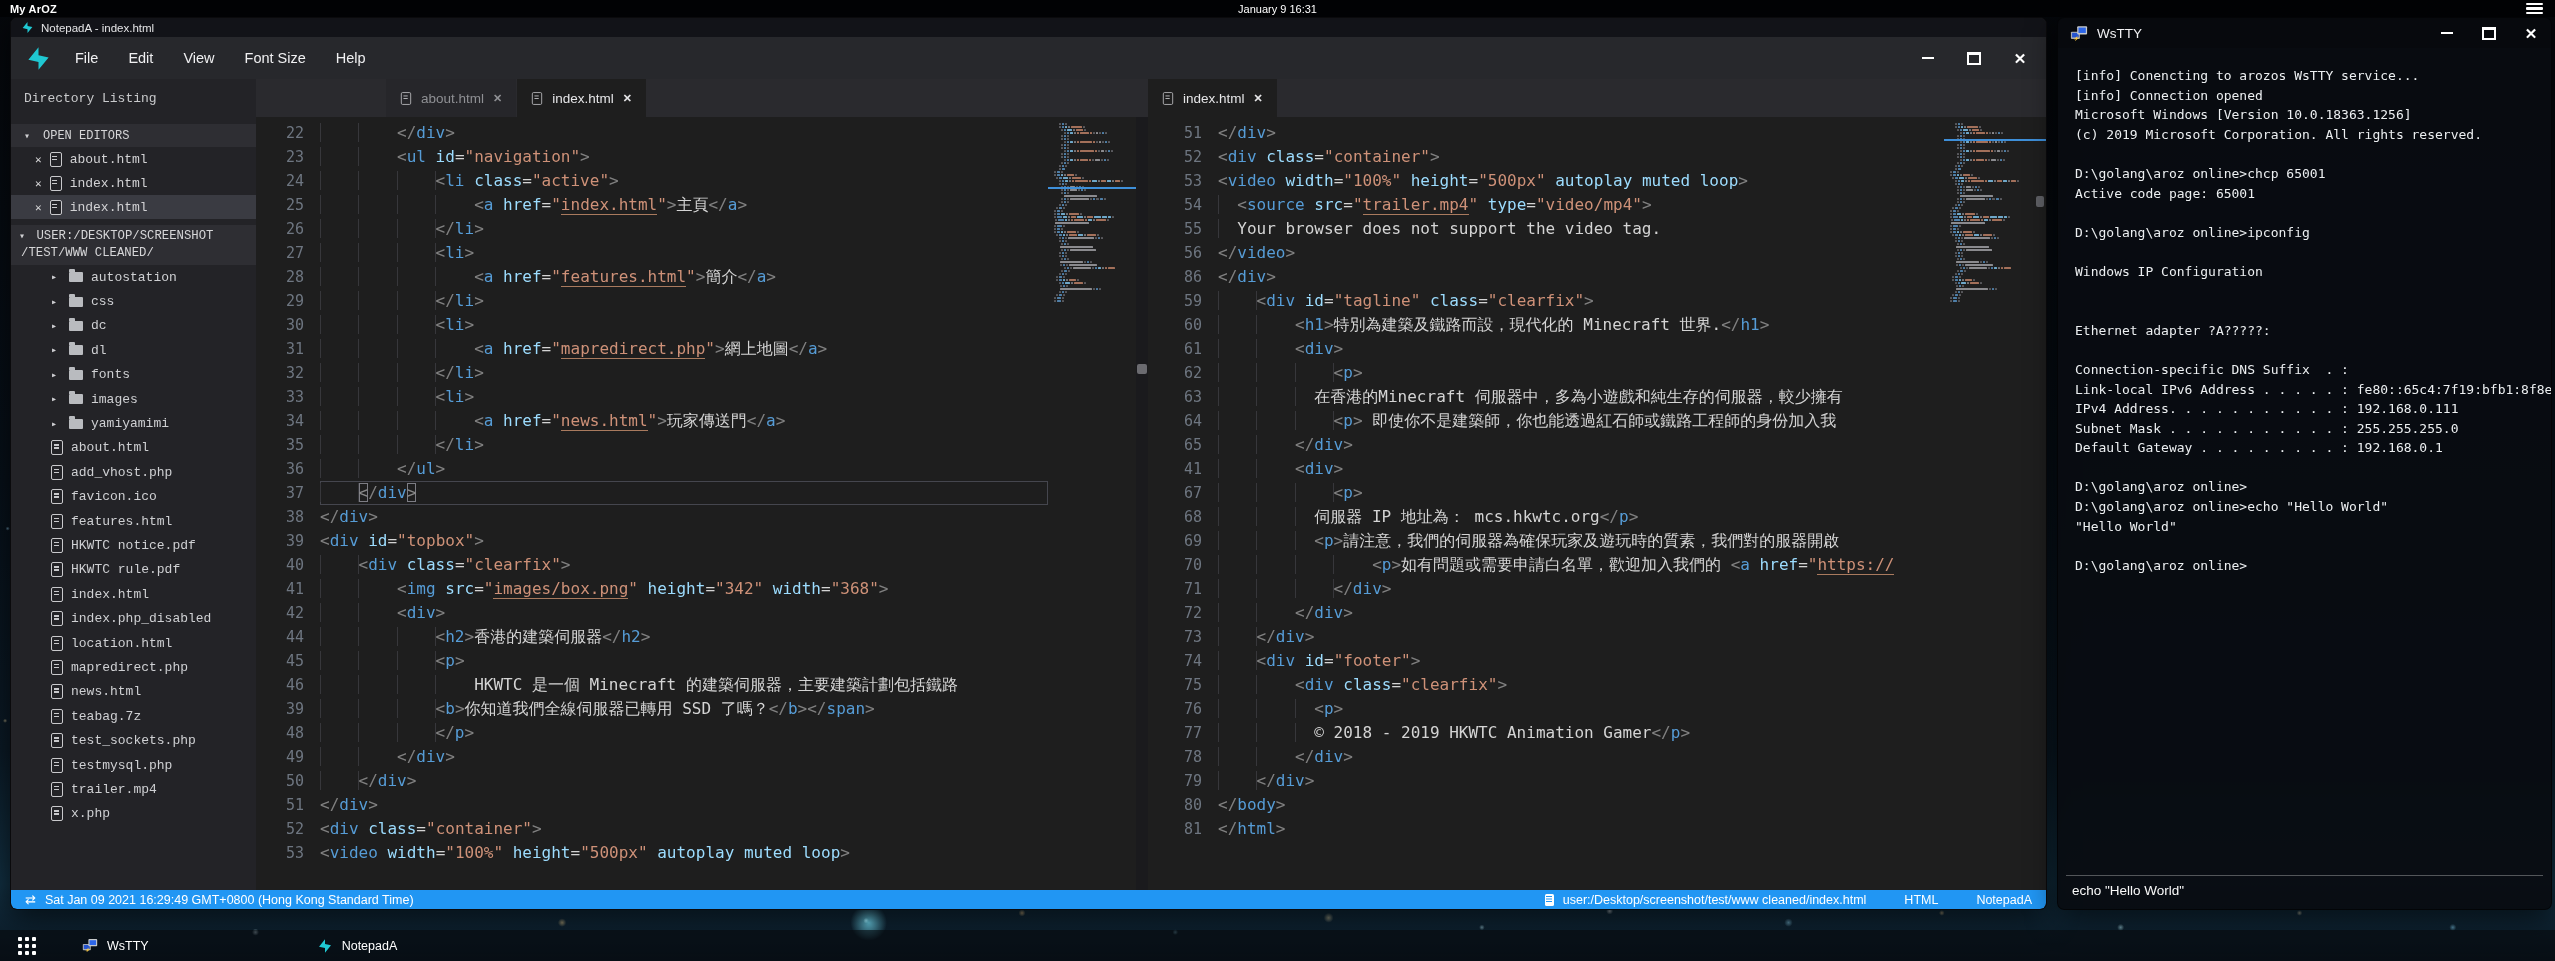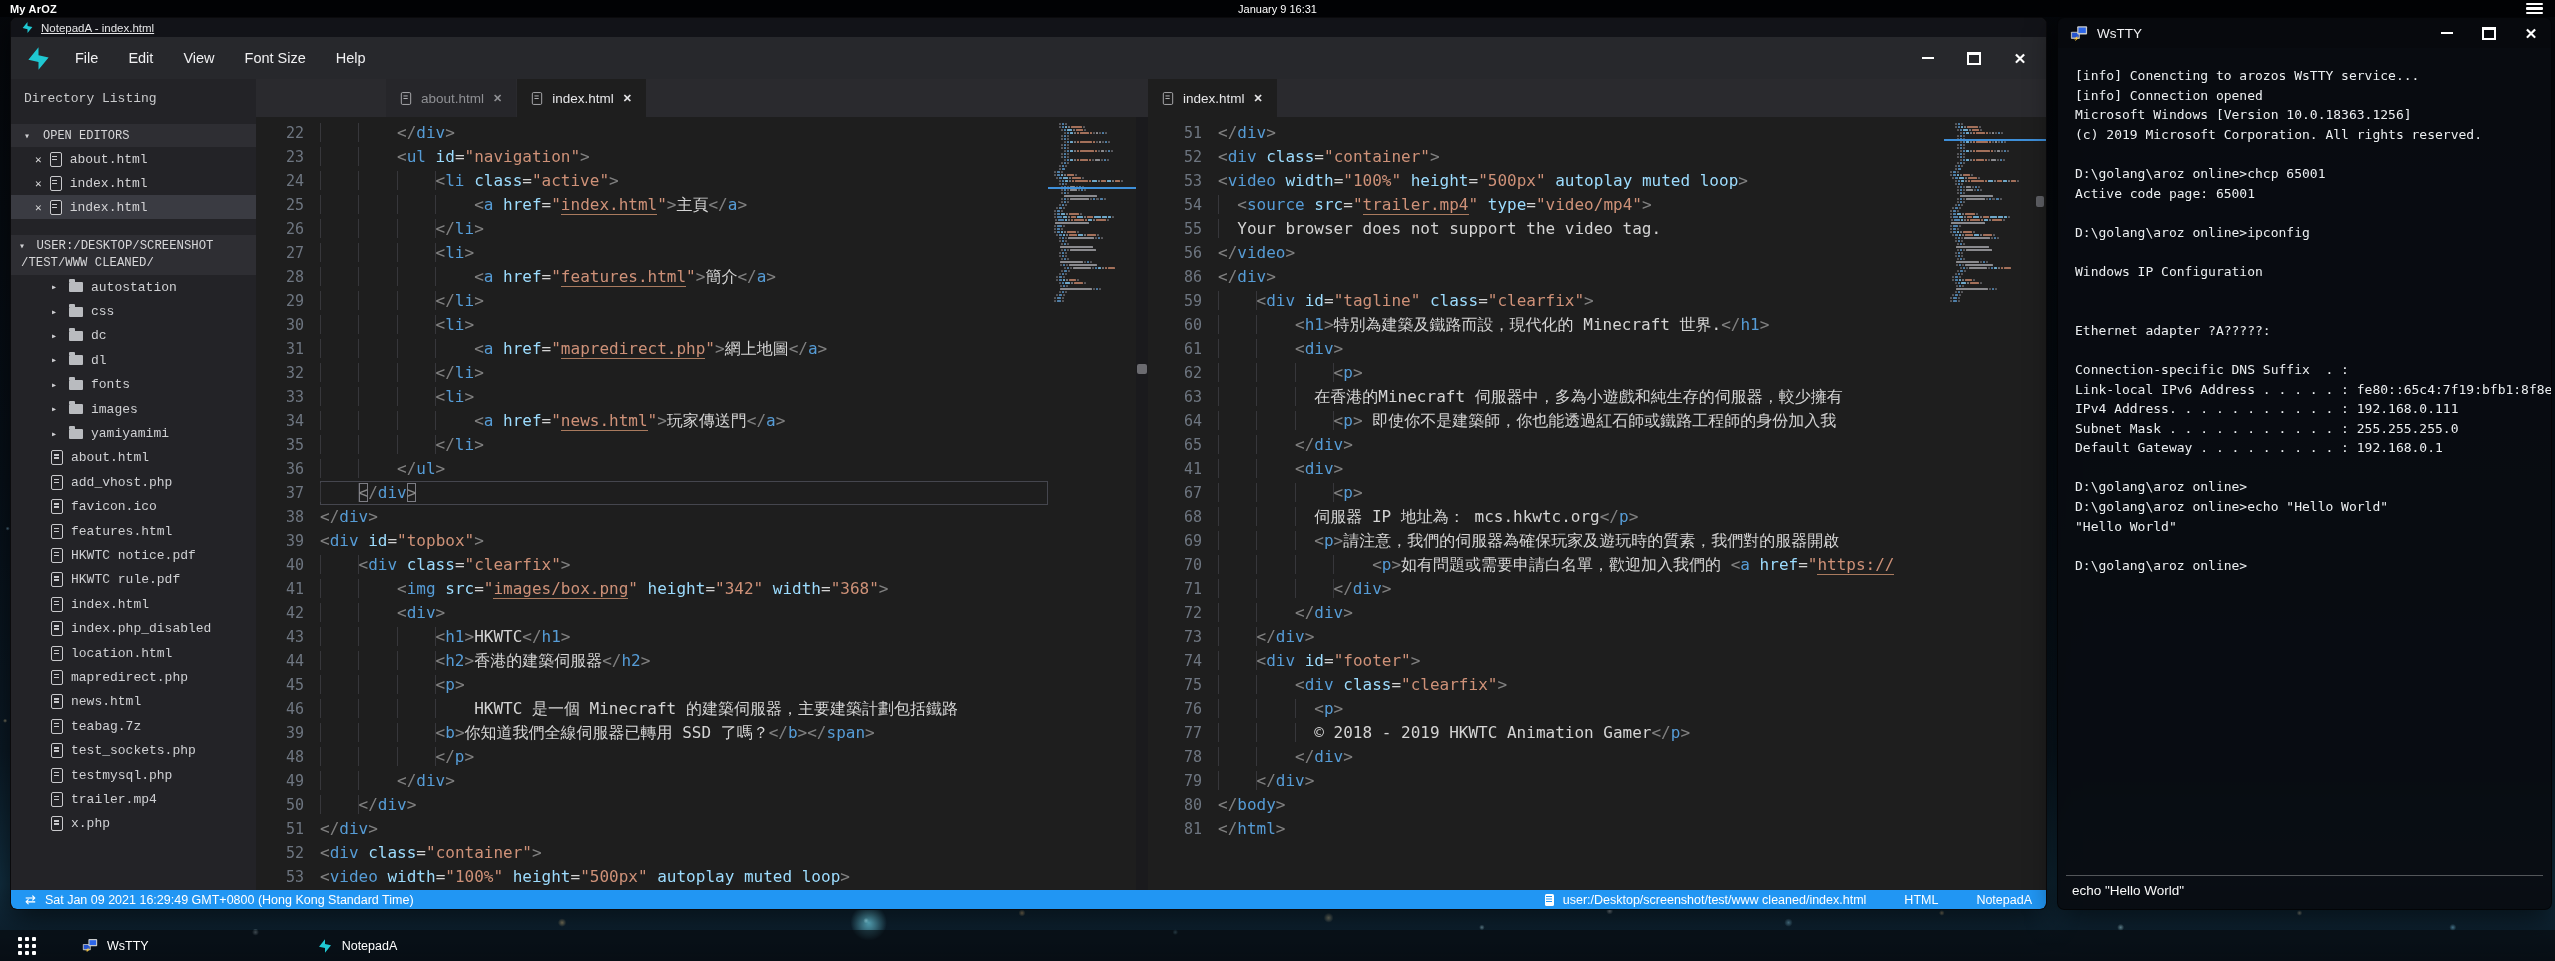--- a/index.html
+++ b/index.html
@@ -32,39 +32,39 @@
   .topbar .brand{font-size:11px;font-weight:700;margin-left:10px;letter-spacing:.2px;}
   .topbar .clock{position:absolute;left:50%;transform:translateX(-50%);font-size:11px;}
   .burger{position:absolute;right:12px;top:3px;width:17px;height:11px;display:flex;
     flex-direction:column;justify-content:space-between;cursor:pointer;}
   .burger i{display:block;height:2.4px;background:#fff;border-radius:1px;}
   
   .win{position:absolute;border-radius:7px;box-shadow:0 8px 30px rgba(0,0,0,.65);overflow:hidden;}
   
   .np-win{left:10px;top:17px;width:2035px;height:891px;background:#1e1f22;display:flex;flex-direction:column;border:1px solid #0a0a0c;}
   .np-title{height:19px;background:#121318;display:flex;align-items:center;gap:7px;padding:0 10px;
-    font-size:11.5px;color:#e4e4e6;flex:0 0 auto;text-decoration:underline;}
+    font-size:11.5px;color:#e4e4e6;flex:0 0 auto;}
   .np-menu{height:42px;background:#27282c;display:flex;align-items:center;padding:0 10px;position:relative;flex:0 0 auto;}
   .np-menu .menu-item{font-size:14.5px;color:#f0f0f2;padding:0 15px;height:100%;display:flex;align-items:center;cursor:pointer;}
   .wctrls{position:absolute;right:18px;top:0;height:100%;display:flex;align-items:center;gap:30px;}
   .wc{width:16px;height:16px;position:relative;cursor:pointer;display:flex;align-items:center;justify-content:center;}
   .wc-min i{width:12px;height:2.4px;background:#fff;display:block;}
   .wc-max i{width:10px;height:8px;border:2px solid #fff;border-top-width:3px;display:block;}
   .wc-close{color:#fff;font-size:15px;font-weight:700;line-height:1;}
   .np-main{flex:1;display:flex;min-height:0;}
   
   .np-side{width:245px;background:#232327;display:flex;flex-direction:column;flex:0 0 auto;font-size:13px;font-family:Liberation Mono, monospace;}
   .np-side-h{height:38px;display:flex;align-items:center;padding-left:13px;color:#c9cacc;flex:0 0 auto;}
   .sec-h{height:23px;background:#2e2e33;display:flex;align-items:center;gap:9px;padding-left:13px;
     font-size:12px;color:#d6d6d8;margin-top:7px;cursor:pointer;}
   .chev{font-size:10px;color:#cfcfd2;width:10px;display:inline-block;}
   .oe-row{height:24px;display:flex;align-items:center;gap:8px;padding-left:24px;color:#d2d2d4;cursor:pointer;}
   .oe-row.sel{background:#3a3b42;}
   .oe-close{font-size:11px;font-weight:700;color:#d8d8da;}
-  .root-h{background:#2e2e33;padding:3px 8px 4px 8px;font-size:12.3px;color:#d6d6d8;line-height:16px;cursor:pointer;margin-top:16px;}
+  .root-h{background:#2e2e33;padding:3px 8px 4px 8px;font-size:12.3px;color:#d6d6d8;line-height:16px;cursor:pointer;margin-top:6px;}
   .tree{flex:1;overflow:hidden;}
   .tree-row{height:24.4px;display:flex;align-items:center;gap:8px;color:#cfd0d3;cursor:pointer;}
   .tree-row.folder{padding-left:40px;}
   .tree-row.file{padding-left:40px;}
   .ficon{width:14px;height:10px;background:#b9bbbf;border-radius:1px;position:relative;flex:0 0 auto;}
   .ficon::before{content:"";position:absolute;left:0;top:-3px;width:6px;height:3px;background:#b9bbbf;border-radius:1px 1px 0 0;}
   .dicon{width:10px;height:13px;border:1.4px solid #c9c9cc;border-radius:2px;position:relative;flex:0 0 auto;background:#232327;}
   .dicon::after{content:"";position:absolute;left:1.5px;top:3px;width:5px;height:1.4px;background:#c9c9cc;box-shadow:0 3px 0 #c9c9cc;}
   
   .np-edit{flex:1;display:flex;flex-direction:column;min-width:0;}
@@ -410,24 +410,20 @@
                 </div>
                 <div class="cl">
                   <span class="ln">41</span>
                   <span class="lc"><span class="ind">        </span><span class="tk-p">&lt;</span><span class="tk-t">img</span><span class="tk-x"> </span><span class="tk-a">src</span><span class="tk-e">=</span><span class="tk-v">"</span><span class="tk-l">images/box.png</span><span class="tk-v">"</span><span class="tk-x"> </span><span class="tk-a">height</span><span class="tk-e">=</span><span class="tk-v">"342"</span><span class="tk-x"> </span><span class="tk-a">width</span><span class="tk-e">=</span><span class="tk-v">"368"</span><span class="tk-p">&gt;</span></span>
                 </div>
                 <div class="cl">
                   <span class="ln">42</span>
                   <span class="lc"><span class="ind">        </span><span class="tk-p">&lt;</span><span class="tk-t">div</span><span class="tk-p">&gt;</span></span>
                 </div>
                 <div class="cl">
-                  <span class="ln">43</span>
-                  <span class="lc"><span class="ind">            </span><span class="tk-p">&lt;</span><span class="tk-t">h1</span><span class="tk-p">&gt;</span><span class="tk-x">HKWTC</span><span class="tk-p">&lt;/</span><span class="tk-t">h1</span><span class="tk-p">&gt;</span></span>
-                </div>
-                <div class="cl">
                   <span class="ln">44</span>
                   <span class="lc"><span class="ind">            </span><span class="tk-p">&lt;</span><span class="tk-t">h2</span><span class="tk-p">&gt;</span><span class="tk-x">香港的建築伺服器</span><span class="tk-p">&lt;/</span><span class="tk-t">h2</span><span class="tk-p">&gt;</span></span>
                 </div>
                 <div class="cl">
                   <span class="ln">45</span>
                   <span class="lc"><span class="ind">            </span><span class="tk-p">&lt;</span><span class="tk-t">p</span><span class="tk-p">&gt;</span></span>
                 </div>
                 <div class="cl">
                   <span class="ln">46</span>
                   <span class="lc"><span class="ind">                </span><span class="tk-x">HKWTC 是一個 Minecraft 的建築伺服器，主要建築計劃包括鐵路</span></span>

